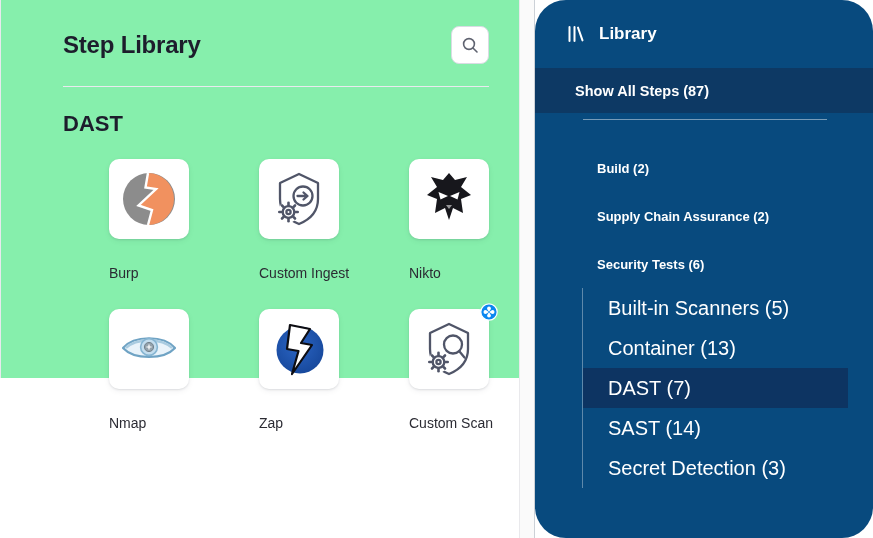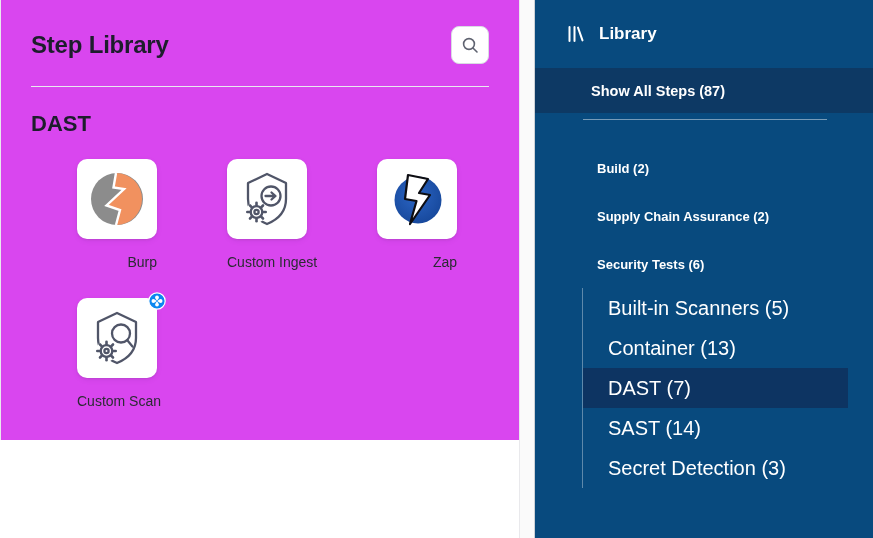--- a/index.html
+++ b/index.html
@@ -5,24 +5,25 @@
   * { box-sizing: border-box; margin: 0; padding: 0; }
   html,body { width:873px; height:538px; overflow:hidden; }
   body {
     font-family: "Liberation Sans", sans-serif;
     display:flex;
     background:#ffffff;
   }
 
   
   .left-panel {
-    width:519px; height:440px;
-    background:#d946ef;
+    width:519px; height:378px;
+    background:#86efac;
     border-left:1px solid #e8e9ee;
     flex:0 0 auto;
+    padding-left:32px;
   }
   .lp-header {
     display:flex; align-items:center; justify-content:space-between;
     padding:26px 30px 0 30px;
   }
   .lp-title {
     font-size:24px; font-weight:700; color:#1d1d2c; letter-spacing:-0.2px;
   }
   .search-btn {
     width:38px; height:38px;
@@ -44,47 +45,48 @@
   .tool { width:80px; }
   .tool-card {
     width:80px; height:80px;
     background:#ffffff; border-radius:10px;
     box-shadow:0 1px 2px rgba(31,41,55,.12), 0 2px 6px rgba(31,41,55,.06);
     display:flex; align-items:center; justify-content:center;
     position:relative; cursor:pointer;
   }
   .tool-card svg.logo { width:64px; height:64px; }
   .tool-label {
-    margin-top:14px; width:80px; text-align:right; white-space:nowrap;
+    margin-top:25px; width:80px; text-align:left; white-space:nowrap;
     font-size:14px; color:#2b2b33; line-height:19px;
   }
   .badge { position:absolute; top:-6px; right:-9px; width:18px; height:18px; }
 
   
   .gap-strip {
     width:16px; height:538px; flex:0 0 auto;
     background:#fafafa;
     border-left:1px solid #e9e9ec;
     border-right:1px solid #ccd1d7;
   }
 
   
   .sidebar {
     flex:1 1 auto; height:538px;
     background:var(--sb-bg, #084a7e);
     color:#ffffff;
+    border-radius:31px;
   }
   .sb-header {
     height:68px; display:flex; align-items:center; gap:14px;
     padding-left:30px;
   }
   .sb-title { font-size:17px; font-weight:600; }
   .sb-showall {
     height:45px; background:var(--sb-band, #0d3964);
-    display:flex; align-items:center; padding-left:56px;
+    display:flex; align-items:center; padding-left:40px;
     font-size:14.5px; font-weight:700; cursor:pointer;
   }
   .sb-divider { height:1px; background:rgba(255,255,255,.45); margin:6px 46px 0 48px; }
   .sb-cats { margin-top:24px; }
   .sb-cat {
     height:48px; display:flex; align-items:center; padding-left:62px;
     font-size:13px; font-weight:700; cursor:pointer;
   }
   .sb-subs {
     margin:0 25px 0 47px;
@@ -152,21 +154,48 @@
                 <line x1="4.4" y1="-4.4" x2="6.5" y2="-6.5"></line>
                 <line x1="-4.4" y1="-4.4" x2="-6.5" y2="-6.5"></line>
               </g>
             </g>
           </svg>
         </span>
       </div>
       <div class="tool-label">Custom Ingest</div>
     </div>
 
-
+    <div class="tool">
+      <div class="tool-card">
+        <span style="display:flex">
+          <svg class="logo" viewBox="0 0 64 64">
+            <path d="M32 6 L38 13 L50 10 L44 20 L54 28 L44 32 L46 46 L36 41 L32 53 L28 41 L18 46 L20 32 L10 28 L20 20 L14 10 L26 13 Z" fill="#17171c"></path>
+            <path d="M21.5 25 L31 29 L23.5 32.5 Z" fill="#ffffff"></path>
+            <path d="M42.5 25 L33 29 L40.5 32.5 Z" fill="#ffffff"></path>
+            <path d="M29 38 L35 38 L32 42 Z" fill="#ffffff" opacity="0.55"></path>
+          </svg>
+        </span>
+      </div>
+      <div class="tool-label">Nikto</div>
+    </div>
+
+    <div class="tool">
+      <div class="tool-card">
+        <span style="display:flex">
+          <svg class="logo" viewBox="0 0 64 64">
+            <path d="M6 31 C17 18 47 18 58 31 C47 43 17 43 6 31 Z" fill="#e9f3fa" stroke="#6fa3c4" stroke-width="2.2" stroke-linejoin="round"></path>
+            <path d="M9 31 C19 21 45 21 55 31" fill="none" stroke="#a9cbe0" stroke-width="2.4"></path>
+            <circle cx="32" cy="30" r="8.4" fill="#c3ddee" stroke="#86b5d2" stroke-width="1.6"></circle>
+            <circle cx="32" cy="30" r="4.6" fill="#93a1ab" stroke="#74828c" stroke-width="1"></circle>
+            <path d="M32 27.4 V32.6 M29.4 30 H34.6" stroke="#ffffff" stroke-width="1.2"></path>
+          </svg>
+        </span>
+      </div>
+      <div class="tool-label">Nmap</div>
+    </div>
 
     <div class="tool">
       <div class="tool-card">
         <span style="display:flex">
           <svg class="logo" viewBox="0 0 64 64">
             <defs>
               <radialGradient id="zapg" cx="45%" cy="40%" r="65%">
                 <stop offset="0%" stop-color="#2b65c4"></stop>
                 <stop offset="100%" stop-color="#16479a"></stop>
               </radialGradient>

